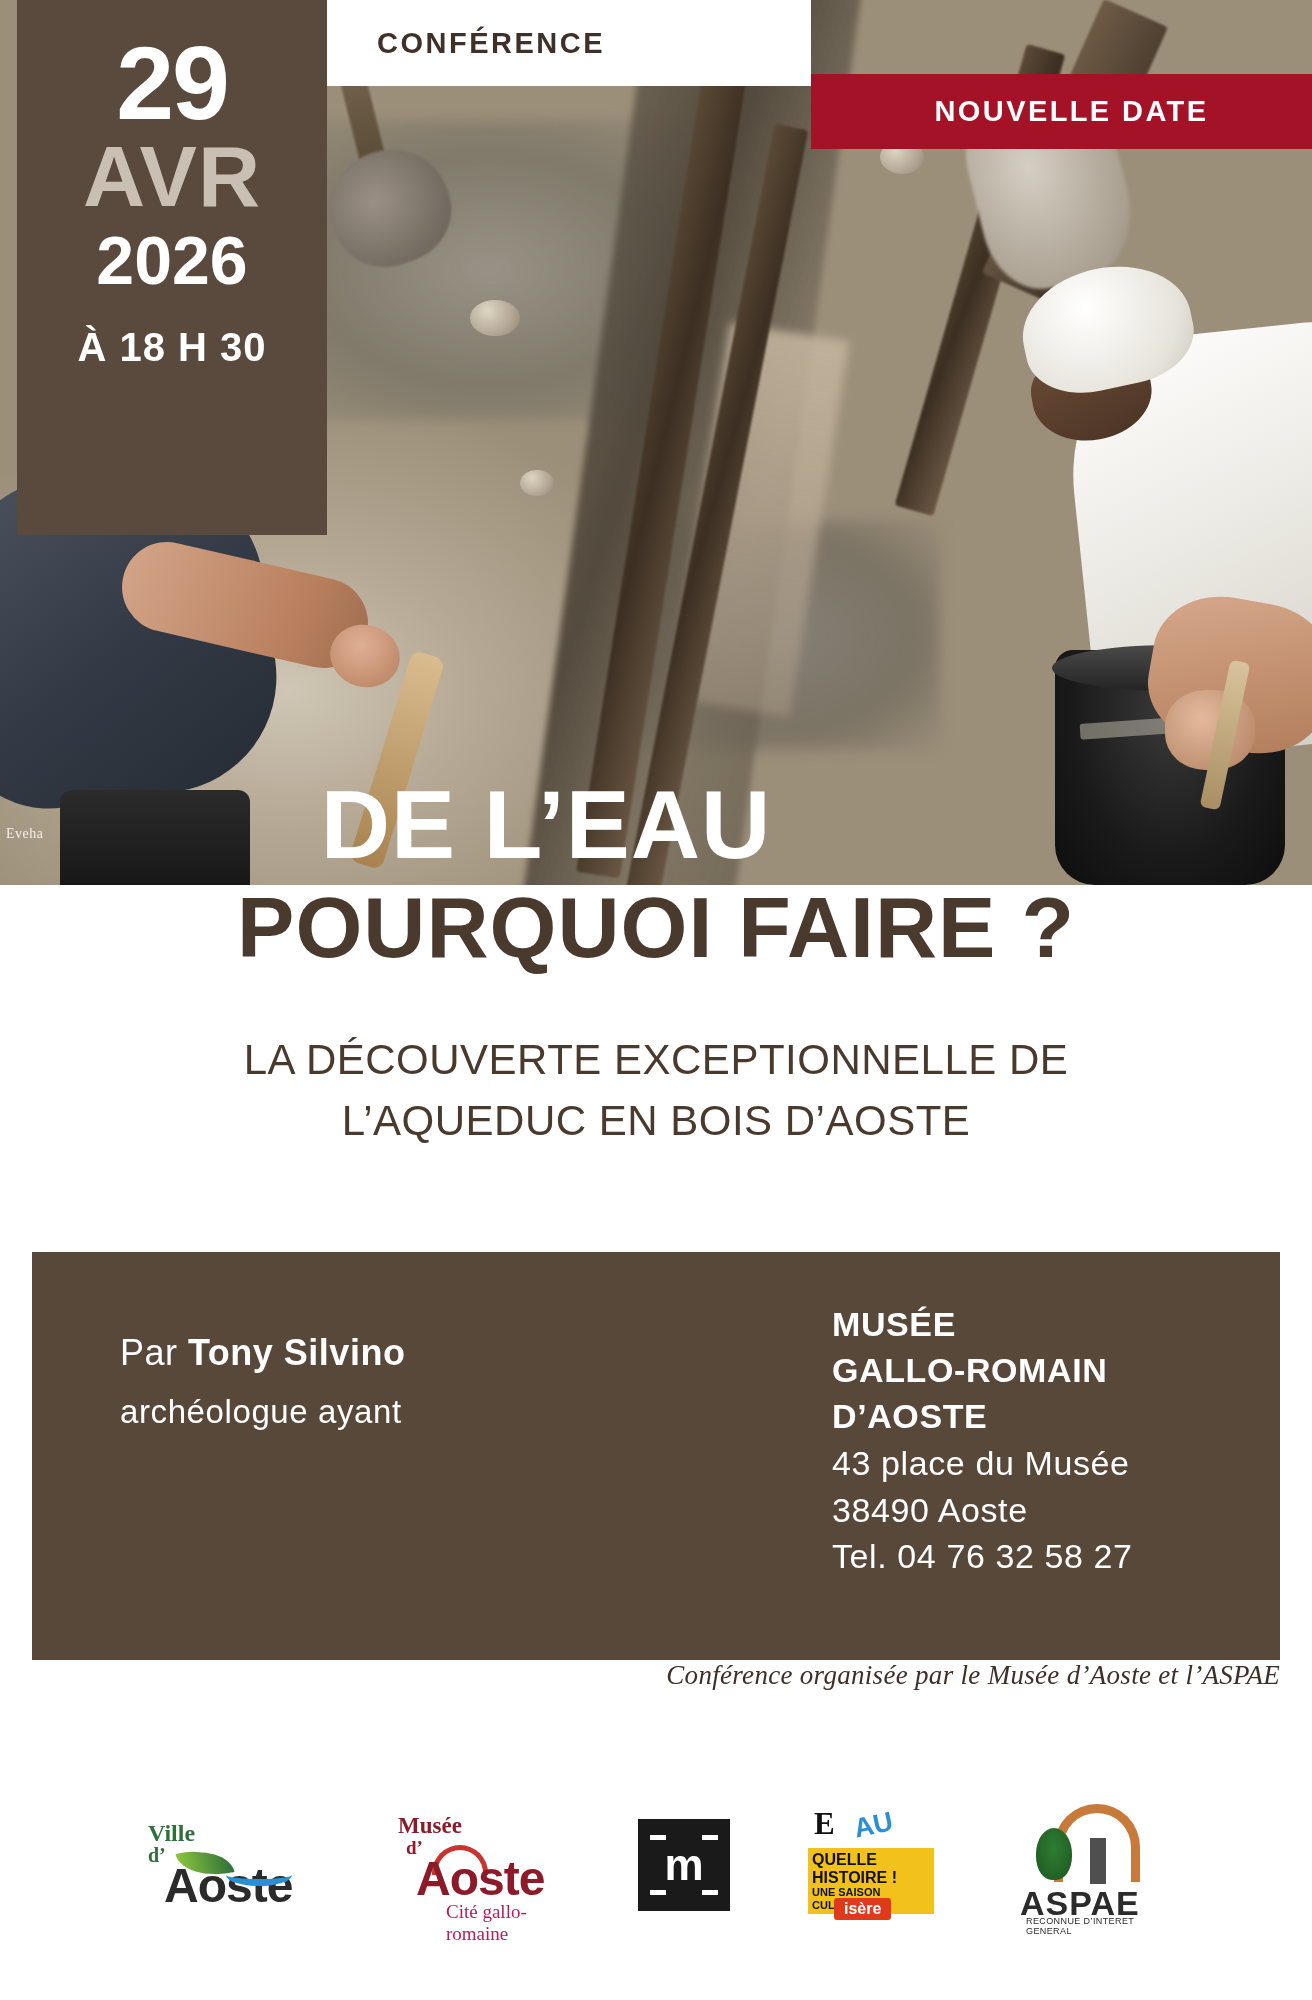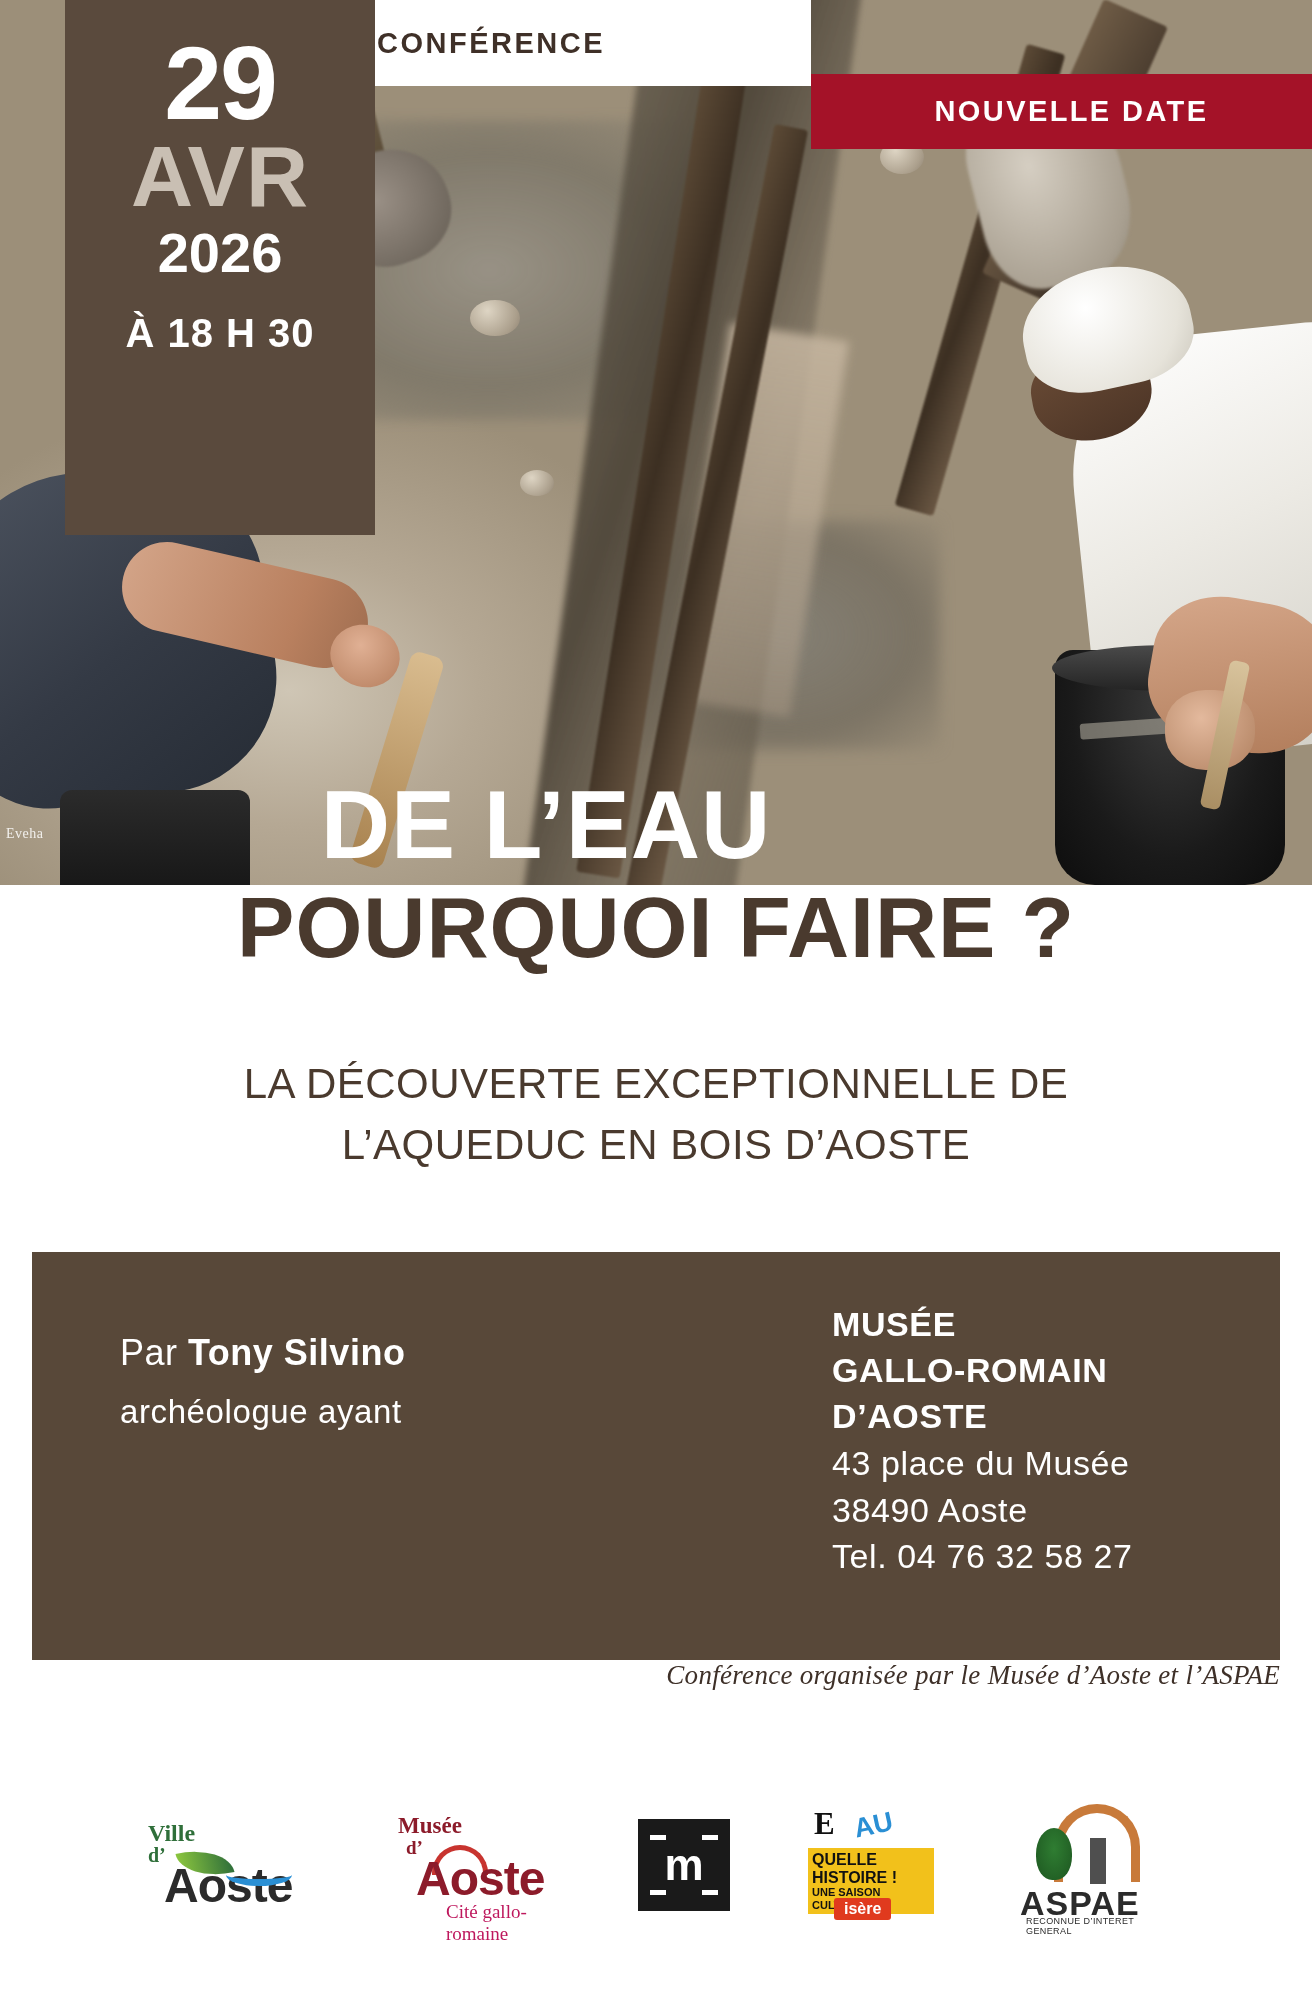--- a/index.html
+++ b/index.html
@@ -235,37 +235,36 @@
   
   .date-block {
     position: absolute;
     left: 17px; top: 0;
     width: 310px;
     height: 535px;
     background: #5a4a3d;
     color: #ffffff;
     padding: 34px 0 0 0;
     text-align: center;
-    margin-left: 48px;
   }
   .date-day {
     font-size: 104px;
     font-weight: 700;
     line-height: .95;
     letter-spacing: -2px;
   }
   .date-month {
     font-size: 86px;
     font-weight: 700;
     line-height: 1.02;
     color: #c9bfb3;
     letter-spacing: 1px;
   }
   .date-year {
-    font-size: 56px;
+    font-size: 68px;
     font-weight: 700;
     line-height: 1.15;
     letter-spacing: 0px;
   }
   .date-time {
     margin-top: 26px;
     font-size: 40px;
     font-weight: 700;
     letter-spacing: 1px;
   }
@@ -323,21 +322,21 @@
     left: 0; top: 878px;
     width: 1312px;
     text-align: center;
     font-size: 86px;
     font-weight: 700;
     color: #4a3a2e;
     letter-spacing: 1px;
   }
   .subtitle {
     position: absolute;
-    left: 0; top: 1054px;
+    left: 0; top: 1030px;
     width: 1312px;
     text-align: center;
     font-size: 42px;
     font-weight: 400;
     color: #4a3a2e;
     line-height: 1.45;
     letter-spacing: .5px;
   }
 
   

